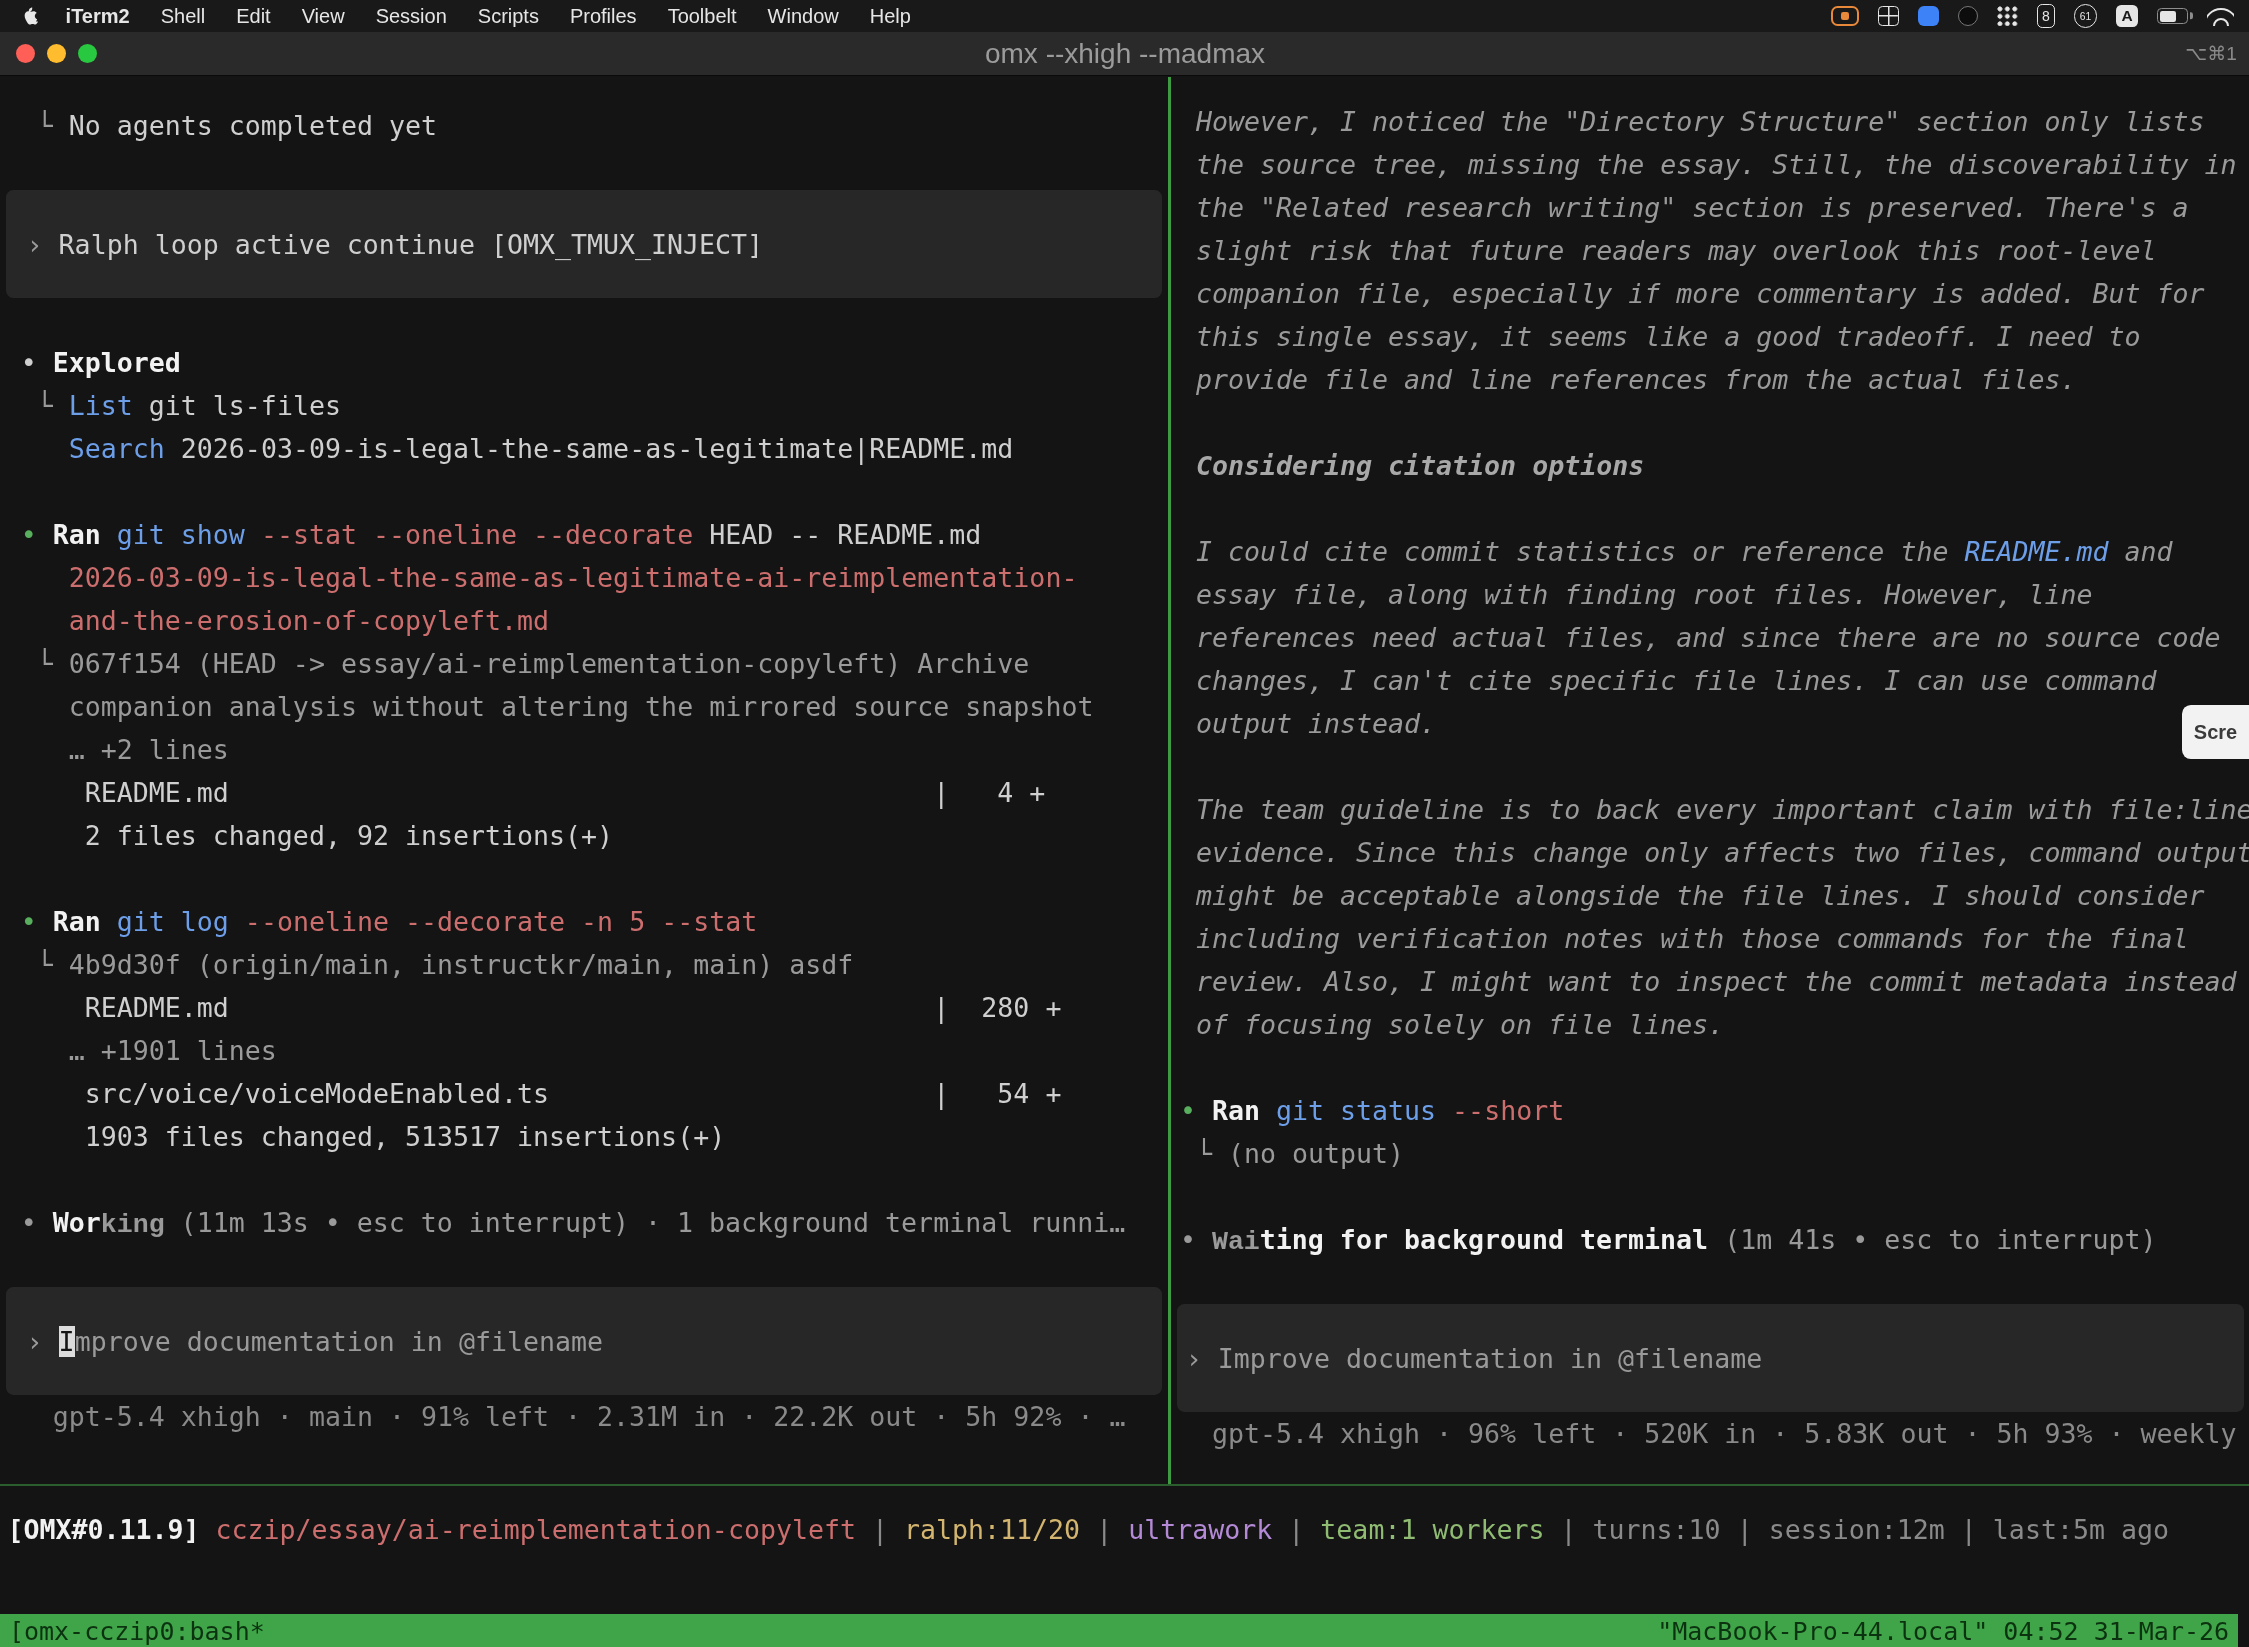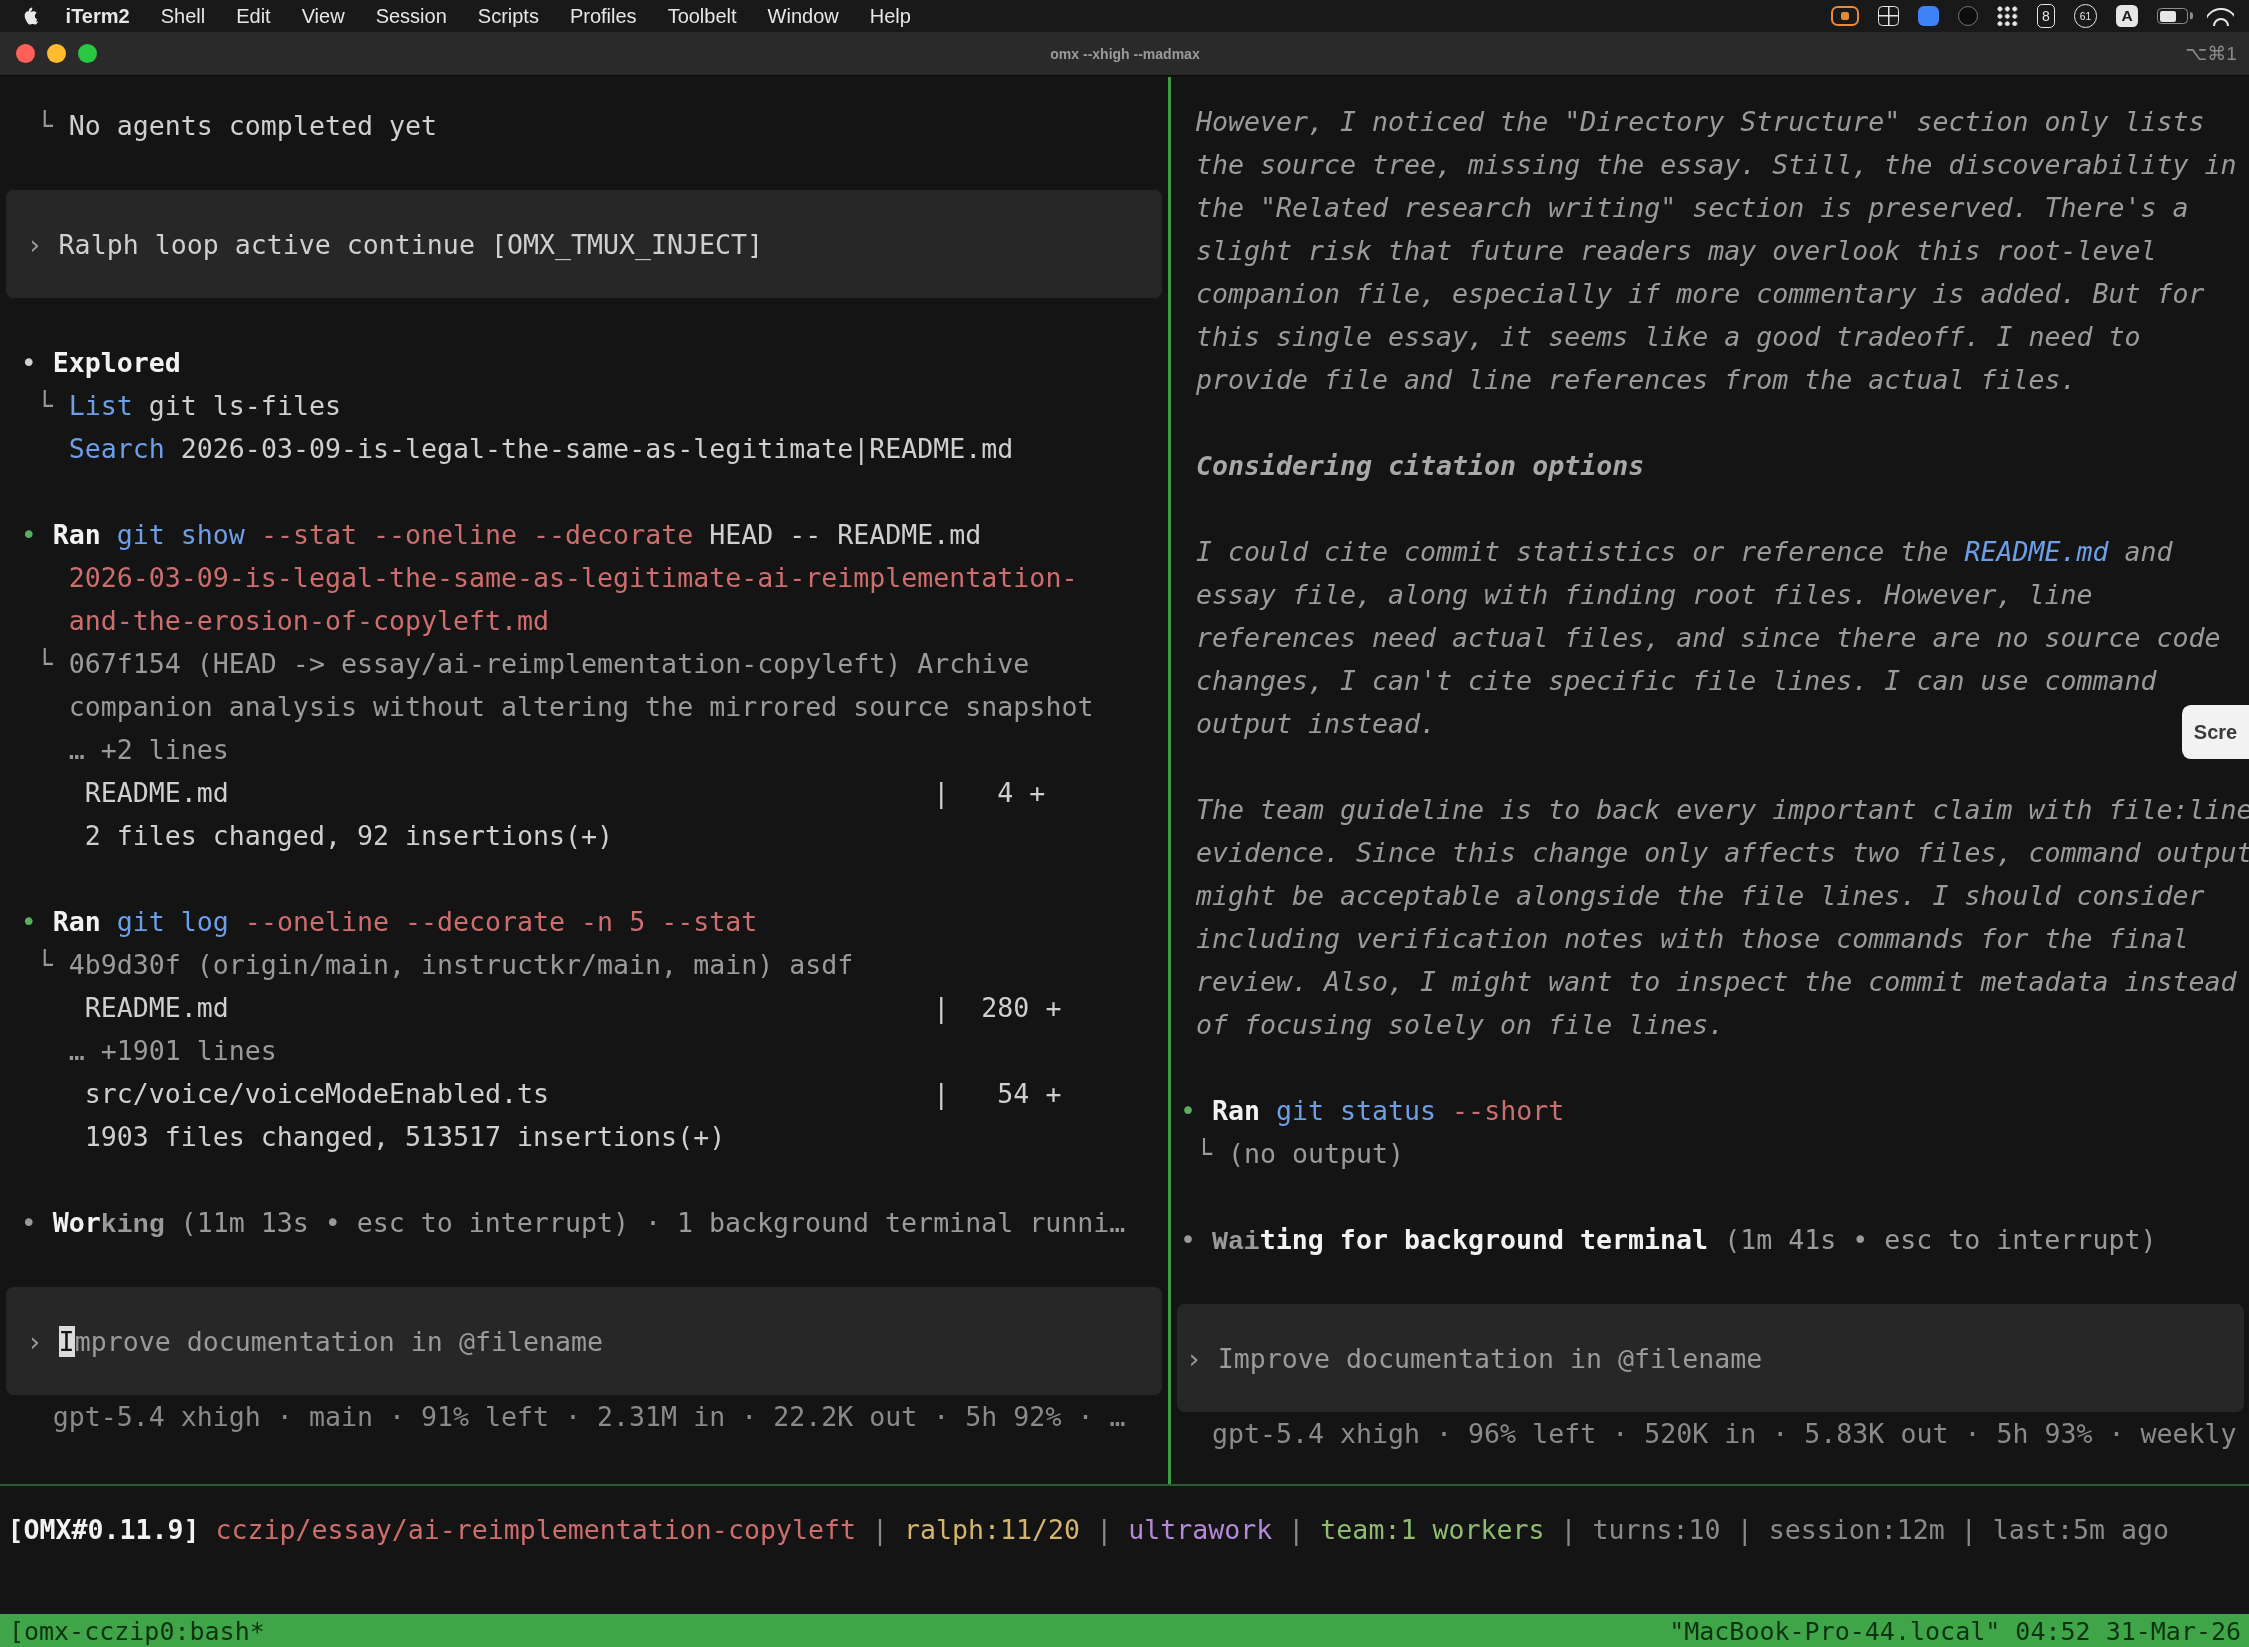--- a/index.html
+++ b/index.html
@@ -43,21 +43,21 @@
     width:35px;height:35px;border:2.2px solid #e6e6e6;border-radius:50%;box-sizing:border-box;}
   .ic-wifi-icon::after{content:"";position:absolute;top:11px;left:50%;transform:translateX(-50%);
     width:16px;height:16px;border:2.2px solid #e6e6e6;border-radius:50%;box-sizing:border-box;}
 
   
   .title-bar{height:44px;background:var(--titlebar);position:relative;display:flex;
     align-items:center;justify-content:center;border-bottom:0.7px solid #0a0a0a;box-sizing:border-box;}
   .traffic-lights{position:absolute;left:16px;display:flex;gap:11.8px;}
   .light{width:19px;height:19px;border-radius:50%;display:inline-block;}
   .light.red{background:#ff5f57;} .light.yellow{background:#febc2e;} .light.green{background:#28c840;}
-  .window-title{color:#9b9b9b;font-weight:bold;font-size:14px;font-family:"Liberation Sans",sans-serif;}
+  .window-title{color:#9b9b9b;font-weight:normal;font-size:28px;font-family:"Liberation Sans",sans-serif;}
   .title-shortcut{position:absolute;right:13.3px;color:#8a8a8a;font-size:19px;font-family:"Liberation Sans",sans-serif;}
 
   
   .terminal{position:absolute;top:77px;left:0;right:0;bottom:0;background:var(--bg);}
   .panes{position:absolute;top:0;left:0;right:0;height:1407px;display:flex;}
   .pane{box-sizing:border-box;overflow:hidden;}
   .pane-left{width:1168px;padding-top:27px;}
   .divider{width:3px;background:var(--divider);}
   .pane-right{flex:1;padding-top:23px;}
 
@@ -79,21 +79,21 @@
   .s-yellow{color:var(--yellow);}
   .s-purple{color:var(--purple);}
   .s-greentext{color:var(--greentext);}
   .s-think{color:var(--dim);font-style:italic;}
   .s-thinkb{color:#a8a8a8;font-style:italic;font-weight:bold;}
   .s-thinkblue{color:var(--blue);font-style:italic;}
   .s-cursor{background:var(--cursor);color:#151515;}
 
   .pane-bottom-border{position:absolute;top:1407px;left:0;right:0;height:1.5px;background:#2b5e2e;}
   .omx-status{position:absolute;top:1431px;left:7.4px;right:0;}
-  .tmux-bar{position:absolute;left:0;right:0;bottom:0;height:34px;background:var(--tmuxbg);
+  .tmux-bar{position:absolute;left:0;right:12px;bottom:0;height:34px;background:var(--tmuxbg);
     color:var(--tmuxfg);display:flex;justify-content:space-between;align-items:center;
     padding:0 8.9px;font-size:25px;box-sizing:border-box;white-space:pre;}
   .screen-overlay{position:absolute;top:628px;right:0;height:54px;min-width:68px;background:#f2f2f2;
     color:#3a3a3a;border-radius:8.9px 0 0 8.9px;display:flex;align-items:center;padding-left:11.8px;
     font-family:"Liberation Sans",sans-serif;font-size:20px;font-weight:bold;box-sizing:border-box;}
 </style>
 </head>
 <body>
 
 <div class="screen">

